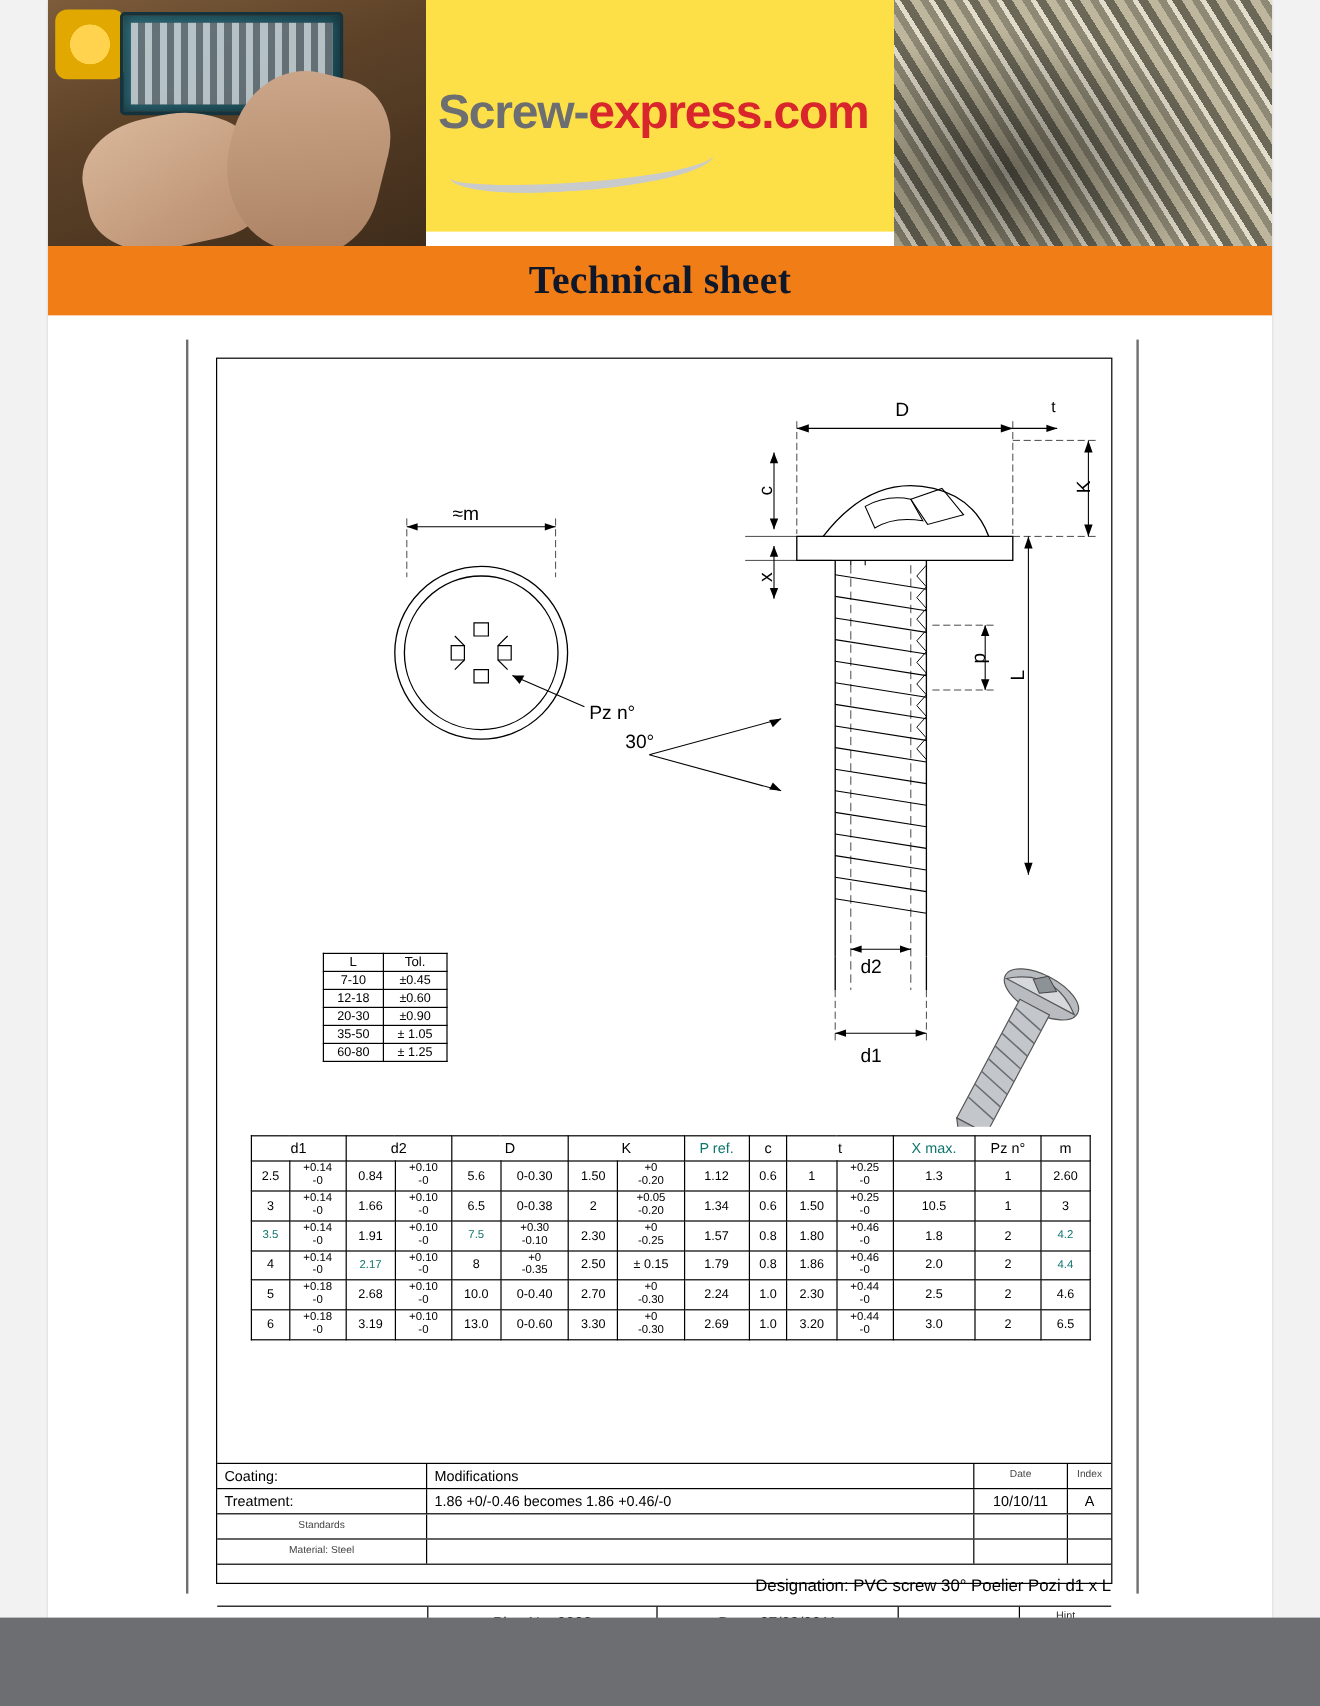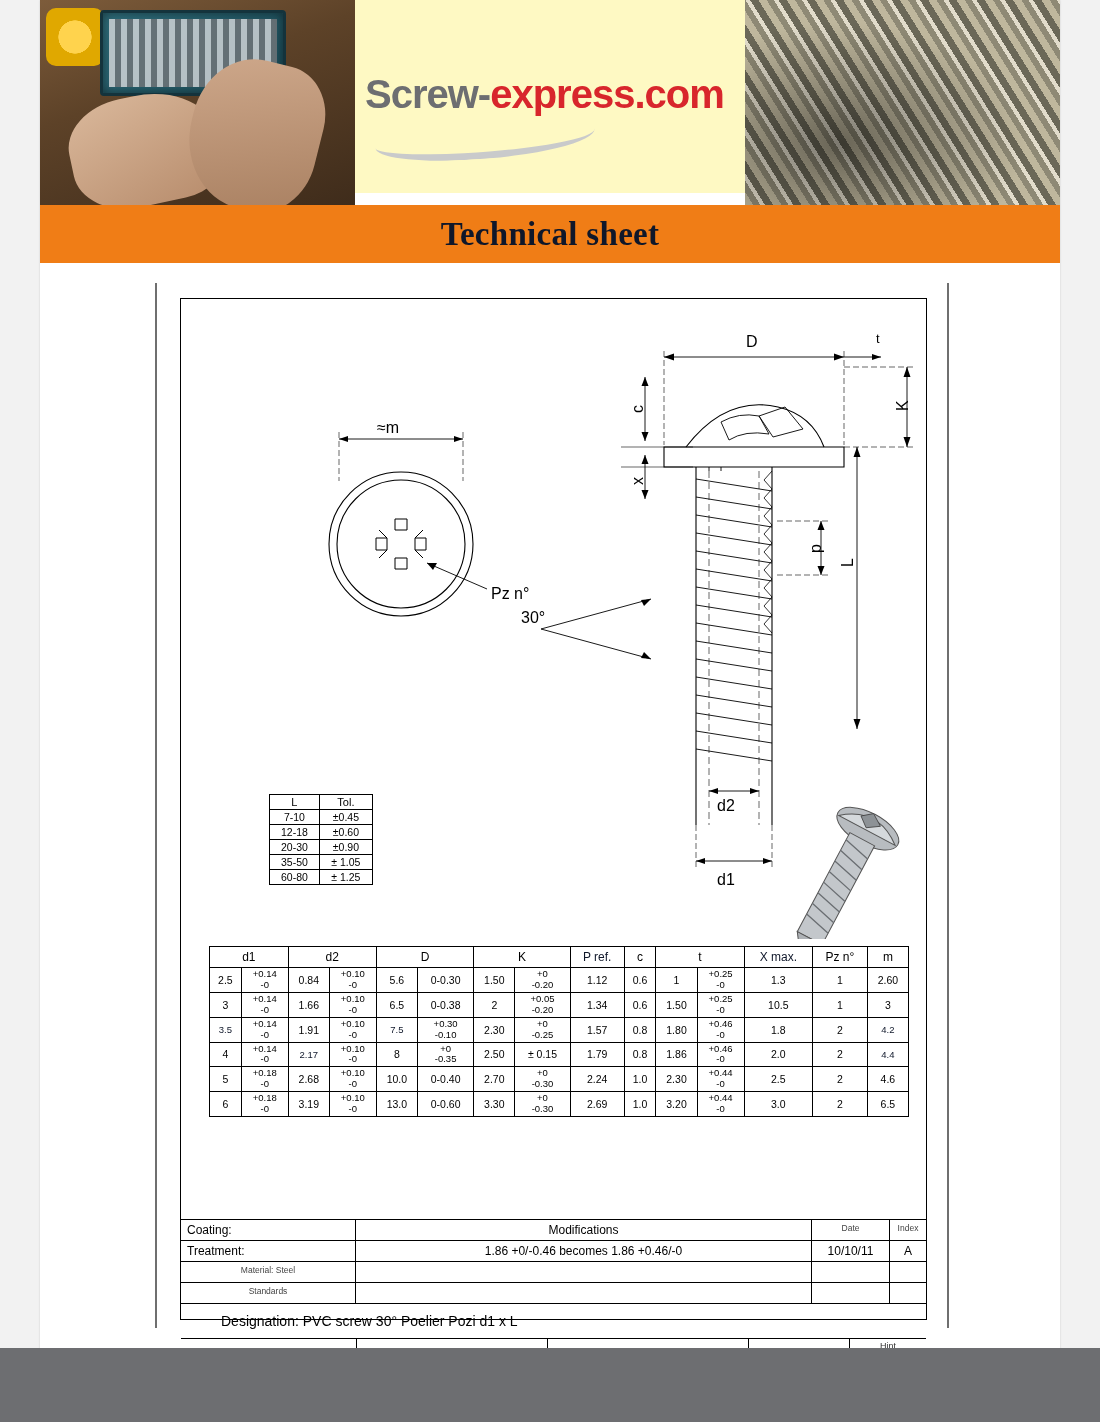--- a/index.html
+++ b/index.html
@@ -58,21 +58,21 @@
     position:absolute;left:150px;top:60px;width:130px;height:150px;
     background:linear-gradient(160deg,#cfa98c,#a87f60);
     border-radius:45% 35% 40% 50%;transform:rotate(14deg);
   }
   .photo-left .tape{
     position:absolute;left:6px;top:8px;width:58px;height:58px;
     background:radial-gradient(circle at 50% 50%,#ffd34d 0 40%,#e0a800 41% 100%);
     border-radius:10px;
   }
   .logo-area{
-    flex:1;height:193px;background:#fef9c3;position:relative;
+    flex:1;height:193px;background:#fde047;position:relative;
   }
   .logo-text{
     position:absolute;left:10px;top:72px;width:100%;
     font-size:40px;font-weight:bold;color:#6d6e71;letter-spacing:-1px;
   }
   .logo-text .red{color:#d8262c;}
   .logo-swoosh{
     position:absolute;left:20px;top:118px;width:220px;height:34px;
     border-bottom:7px solid #c9cacb;border-radius:0 0 60% 40%;
     transform:rotate(-3deg);
@@ -131,35 +131,35 @@
   .dimtable{
     position:absolute;left:28px;top:647px;width:700px;
     border-collapse:collapse;font-size:10.5px;background:#fff;
   }
   .dimtable td,.dimtable th{
     border:1px solid #000;text-align:center;vertical-align:middle;
     font-weight:normal;padding:1px 2px;height:20px;
   }
   .dimtable th{font-size:12px;height:18px;}
   .tol{display:block;font-size:9.5px;line-height:1.15;}
-  .small{font-size:9.5px;color:#0f172a;}
+  .small{font-size:9.5px;color:#0f766e;}
   
   .infoblock{
     position:absolute;left:0;top:920px;width:745px;height:100px;
     border-top:1px solid #000;font-size:12px;
   }
   .ib-row{display:flex;border-bottom:1px solid #000;}
   .ib-c{border-right:1px solid #000;padding:3px 6px;box-sizing:border-box;}
   .ib-left{width:175px;}
-  .ib-mid{flex:1;text-align:center;}
+  .ib-mid{flex:1;text-align:left;}
   .ib-date{width:78px;text-align:center;}
   .ib-idx{width:36px;text-align:center;border-right:none;}
   .ib-tiny{font-size:8.5px;color:#444;text-align:center;}
   .desig{
-    height:34px;display:flex;align-items:center;justify-content:flex-start;
+    height:34px;display:flex;align-items:center;justify-content:flex-end;
     font-size:14px;border-bottom:1px solid #000;
   }
   .desig .lbl{margin-left:40px;}
   .plrow{display:flex;height:26px;align-items:center;border-bottom:1px solid #000;}
   .pl-a{width:175px;border-right:1px solid #000;height:100%;}
   .pl-b{width:190px;border-right:1px solid #000;height:100%;display:flex;align-items:center;justify-content:center;font-size:13px;}
   .pl-c{width:200px;border-right:1px solid #000;height:100%;display:flex;align-items:center;justify-content:center;font-size:13px;}
   .pl-d{width:100px;border-right:1px solid #000;height:100%;}
   .pl-e{flex:1;height:100%;text-align:center;font-size:9px;color:#333;padding-top:2px;box-sizing:border-box;}
   .footnote{
@@ -566,27 +566,27 @@
             <div class="ib-c ib-date ib-tiny">Date</div>
             <div class="ib-c ib-idx ib-tiny">Index</div>
           </div>
           <div class="ib-row">
             <div class="ib-c ib-left">Treatment:</div>
             <div class="ib-c ib-mid">1.86 +0/-0.46 becomes 1.86 +0.46/-0</div>
             <div class="ib-c ib-date">10/10/11</div>
             <div class="ib-c ib-idx">A</div>
           </div>
           <div class="ib-row">
-            <div class="ib-c ib-left ib-tiny">Material: Steel</div>
+            <div class="ib-c ib-left ib-tiny">Standards</div>
             <div class="ib-c ib-mid">&nbsp;</div>
             <div class="ib-c ib-date">&nbsp;</div>
             <div class="ib-c ib-idx">&nbsp;</div>
           </div>
           <div class="ib-row">
-            <div class="ib-c ib-left ib-tiny">Standards</div>
+            <div class="ib-c ib-left ib-tiny">Material: Steel</div>
             <div class="ib-c ib-mid">&nbsp;</div>
             <div class="ib-c ib-date">&nbsp;</div>
             <div class="ib-c ib-idx">&nbsp;</div>
           </div>
           <div class="desig">
             <span class="lbl">Designation: PVC screw 30° Poelier Pozi d1 x L</span>
           </div>
           <div class="plrow">
             <div class="pl-a"></div>
             <div class="pl-b">Plan No. 2808</div>

